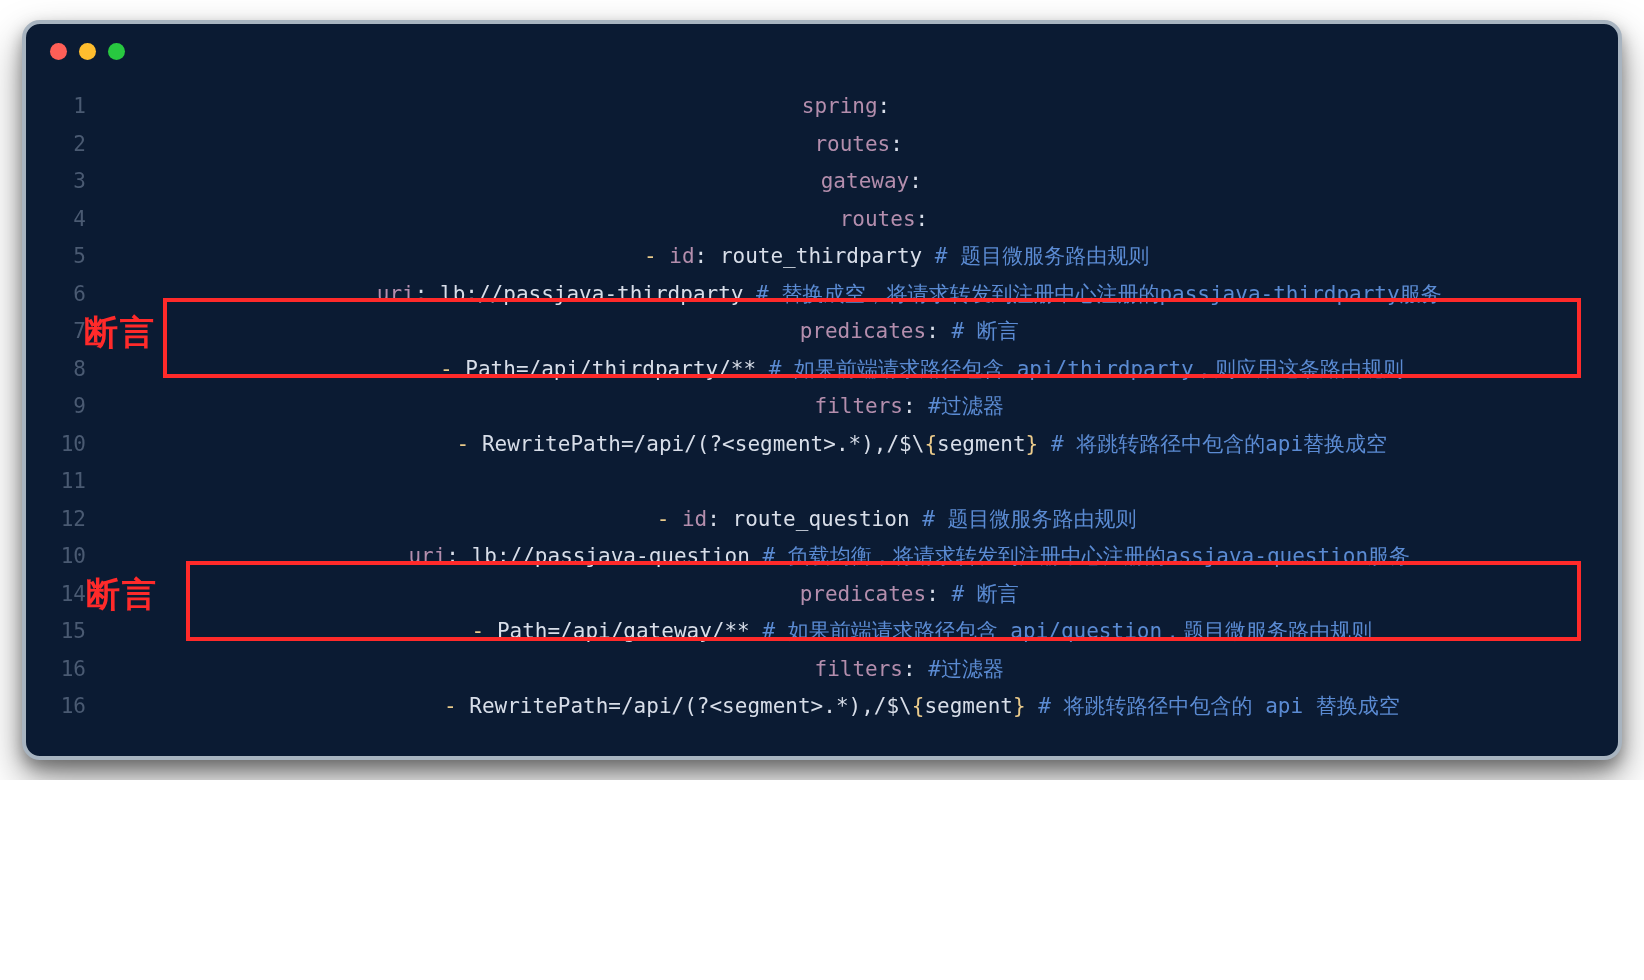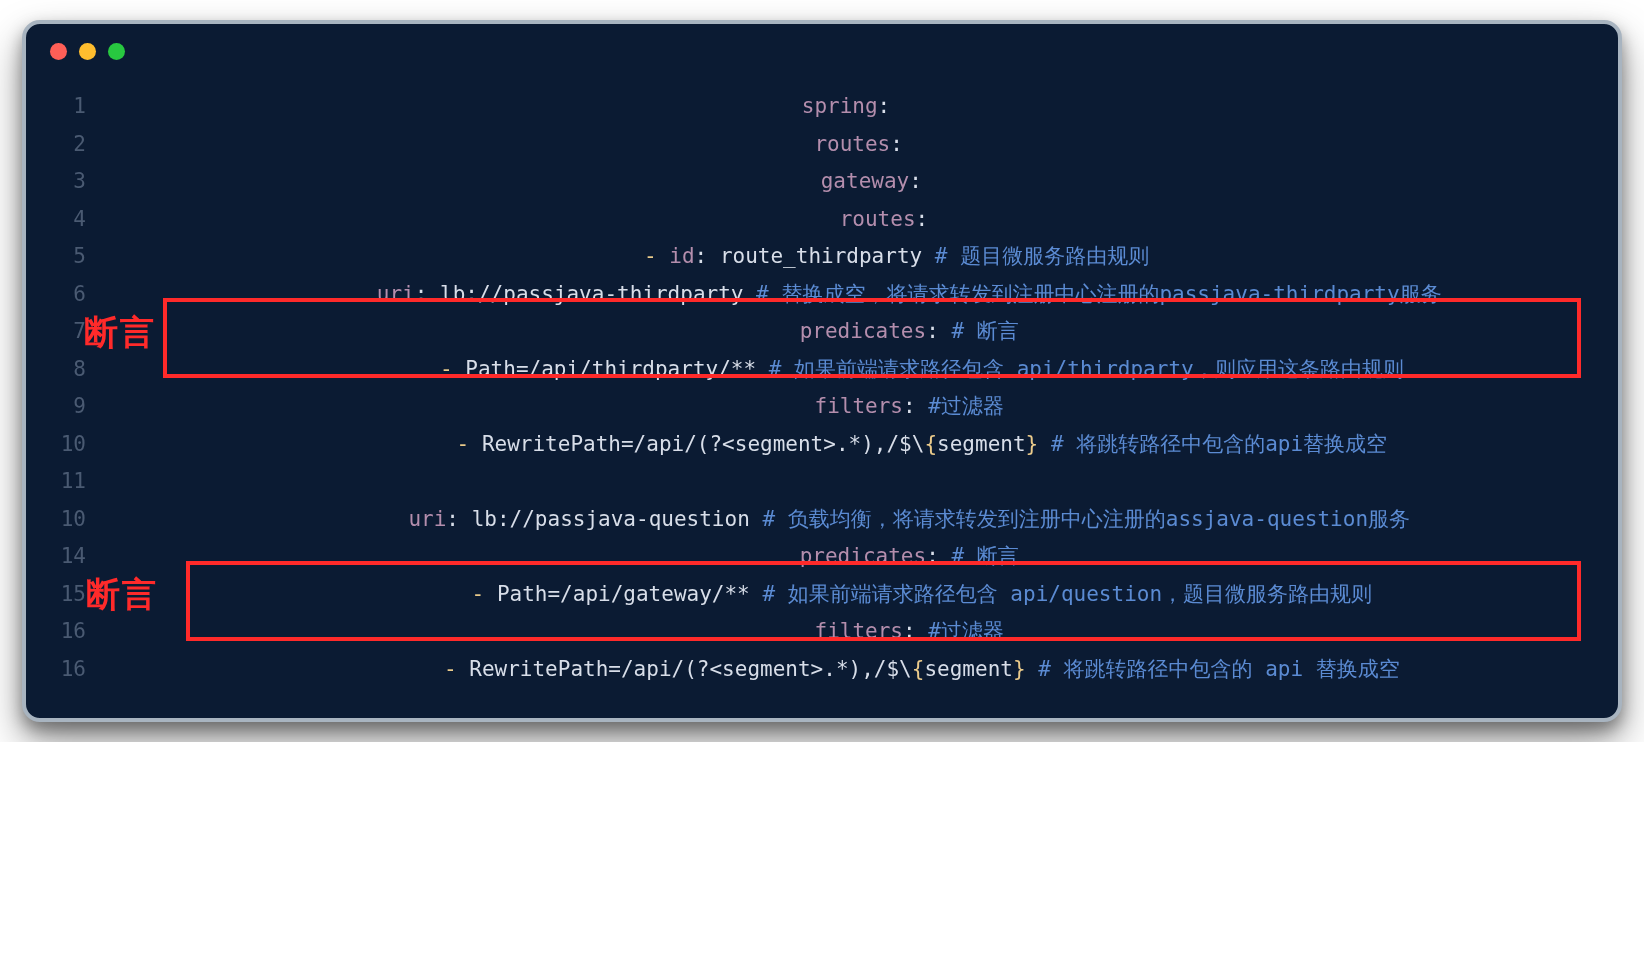--- a/index.html
+++ b/index.html
@@ -140,20 +140,24 @@
     <div class="line">
       <span class="lineno">10</span>
       <span class="content">            <span class="dash">- </span><span class="str">RewritePath=/api/(?&lt;segment&gt;.*),/$\</span><span class="dash">{</span><span class="str">segment</span><span class="dash">}</span><span class="str"> </span><span class="hash">#</span><span class="cmt"> 将跳转路径中包含的api替换成空</span></span>
     </div>
 
     <div class="line">
       <span class="lineno">11</span>
       <span class="content"> </span>
     </div>
 
+    <div class="line">
+      <span class="lineno">12</span>
+      <span class="content">        <span class="dash">- </span><span class="key">id</span><span class="punct">: </span><span class="str">route_question </span><span class="hash">#</span><span class="cmt"> 题目微服务路由规则</span></span>
+    </div>
 
     <div class="line">
       <span class="lineno">10</span>
       <span class="content">          <span class="key">uri</span><span class="punct">: </span><span class="str">lb://passjava-question </span><span class="hash">#</span><span class="cmt"> 负载均衡，将请求转发到注册中心注册的assjava-question服务</span></span>
     </div>
 
     <div class="line">
       <span class="lineno">14</span>
       <span class="content">          <span class="key">predicates</span><span class="punct">: </span><span class="hash">#</span><span class="cmt"> 断言</span></span>
     </div>

